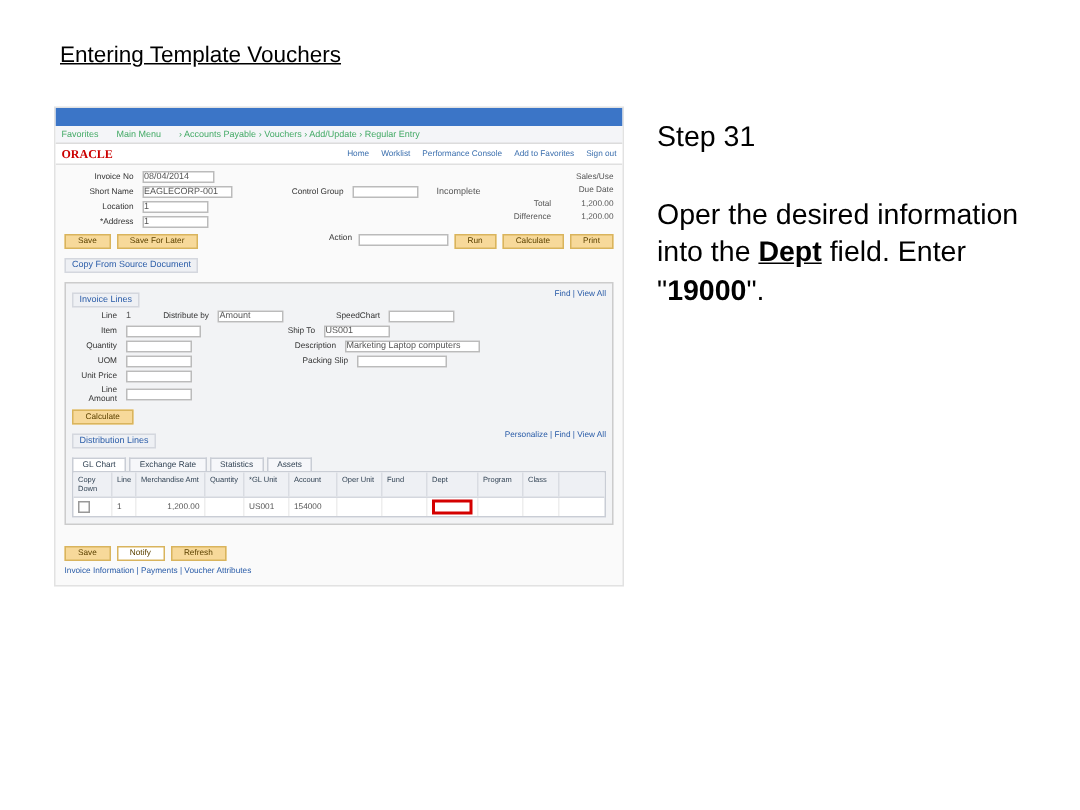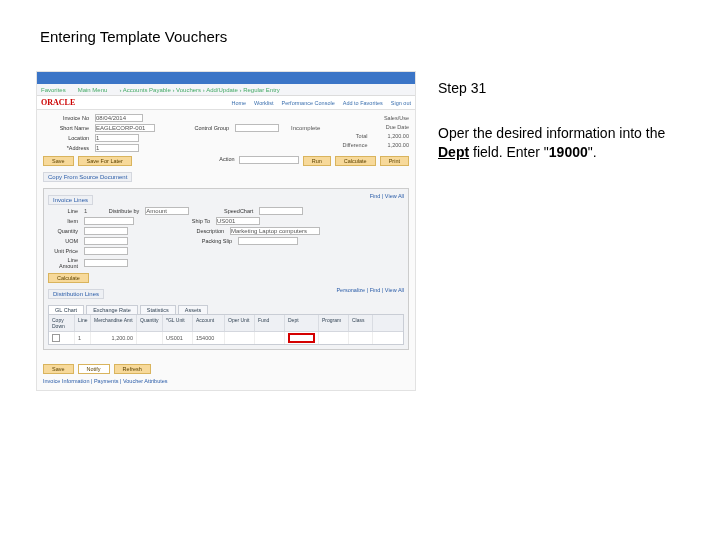--- a/index.html
+++ b/index.html
@@ -2,21 +2,21 @@
 <html><head>
 <meta charset="utf-8">
 <style>
   * { box-sizing: border-box; margin: 0; padding: 0; }
   body { width: 720px; height: 540px; background: #fff; font-family: Arial, Helvetica, sans-serif; position: relative; color:#000; }
   .header { display:flex; justify-content:space-between; align-items:flex-start; padding: 20px 28px 8px 40px; }
   .logo-block { display:flex; flex-direction:column; }
   .oracle-logo { font-family: Georgia, "Times New Roman", serif; font-weight:bold; color:#d00; font-size:22px; letter-spacing:-1px; }
   .oracle-logo sup { font-size:9px; color:#000; font-family:Arial; vertical-align: top;}
   .logo-sub { font-size:7.5px; letter-spacing:0.4px; border-top:1px solid #000; margin-top:2px; padding-top:1px; }
-  .title-right { font-size:15px; margin-top:8px; }
+  .title-right { font-size:15px; margin-top:8px;text-decoration:underline; }
   .content { display:flex; padding: 18px 30px 0 36px; gap: 22px; }
   .screenshot { width: 380px; height: 320px; background:#fafafa; border:1px solid #e2e2e2; position:relative; overflow:hidden; font-size:6px; color:#555; }
   
   .ss-top { height:12px; background:#3b75c7; }
   .ss-menu { height:12px; background:#f4f5f8; border-bottom:1px solid #dcdcdc; display:flex; align-items:center; padding:0 4px; gap:12px;}
   .ss-menu span { font-size:6px; color:#4a6; }
   .ss-brand { height:14px; background:#fff; border-bottom:1px solid #e0e0e0; display:flex; align-items:center; padding:0 4px; justify-content:space-between;}
   .ss-brand .b-l { color:#c00; font-weight:bold; font-size:8px; font-family:Georgia,serif;}
   .ss-brand .b-r { display:flex; gap:8px; font-size:5.5px; color:#3b6fae;}
   .ss-body { padding:4px 6px; }
@@ -32,21 +32,21 @@
   .ss-tabs { display:flex; gap:2px; margin-top:4px;}
   .ss-tab { border:1px solid #c9cdd5; background:#f6f7fa; font-size:5.5px; padding:1px 6px; color:#345; border-bottom:none;}
   .ss-tab.active { background:#fff; }
   .ss-tbl { border:1px solid #c9cdd5; background:#fff; }
   .ss-tbl-h { display:flex; background:#eef0f4; border-bottom:1px solid #d4d7de;}
   .ss-tbl-h div { font-size:5px; padding:2px 3px; border-right:1px solid #d9dce2; color:#345;}
   .ss-tbl-r { display:flex; }
   .ss-tbl-r div { font-size:5.5px; padding:2px 3px; border-right:1px solid #eee; height:12px; display:flex; align-items:center;}
   .dept-hi { border:2px solid #d40000; width:30px; height:10px; }
   .ss-foot { position:absolute; bottom:6px; left:6px; right:6px;}
-  .right-pane { flex:1; padding-top:8px; font-size:14px; line-height:1.35; }
+  .right-pane { flex:1; padding-top:8px; font-size:19px; line-height:1.35; }
   .step { margin-bottom:26px; }
   .instr .u { text-decoration: underline; }
 </style>
 </head>
 <body>
 
 <div class="header">
   <div class="title-right">Entering Template Vouchers</div>
 </div>
 

